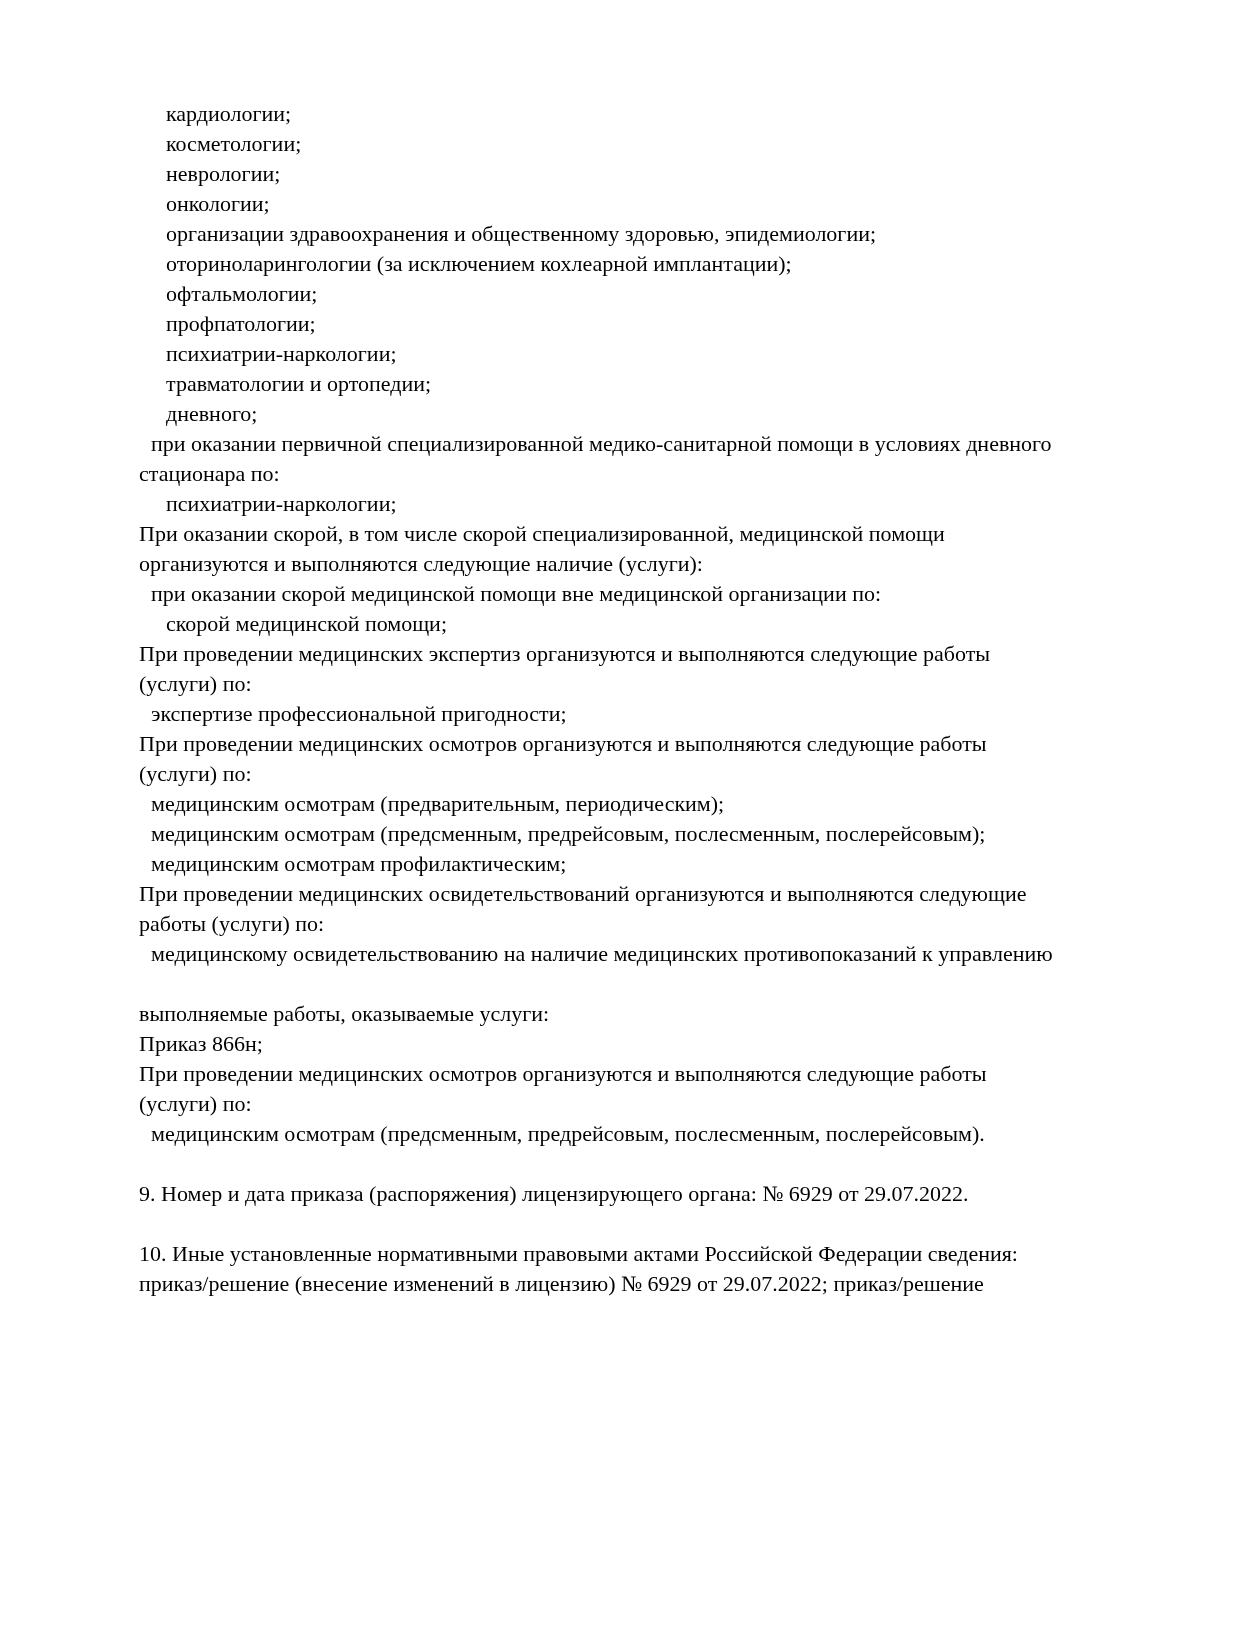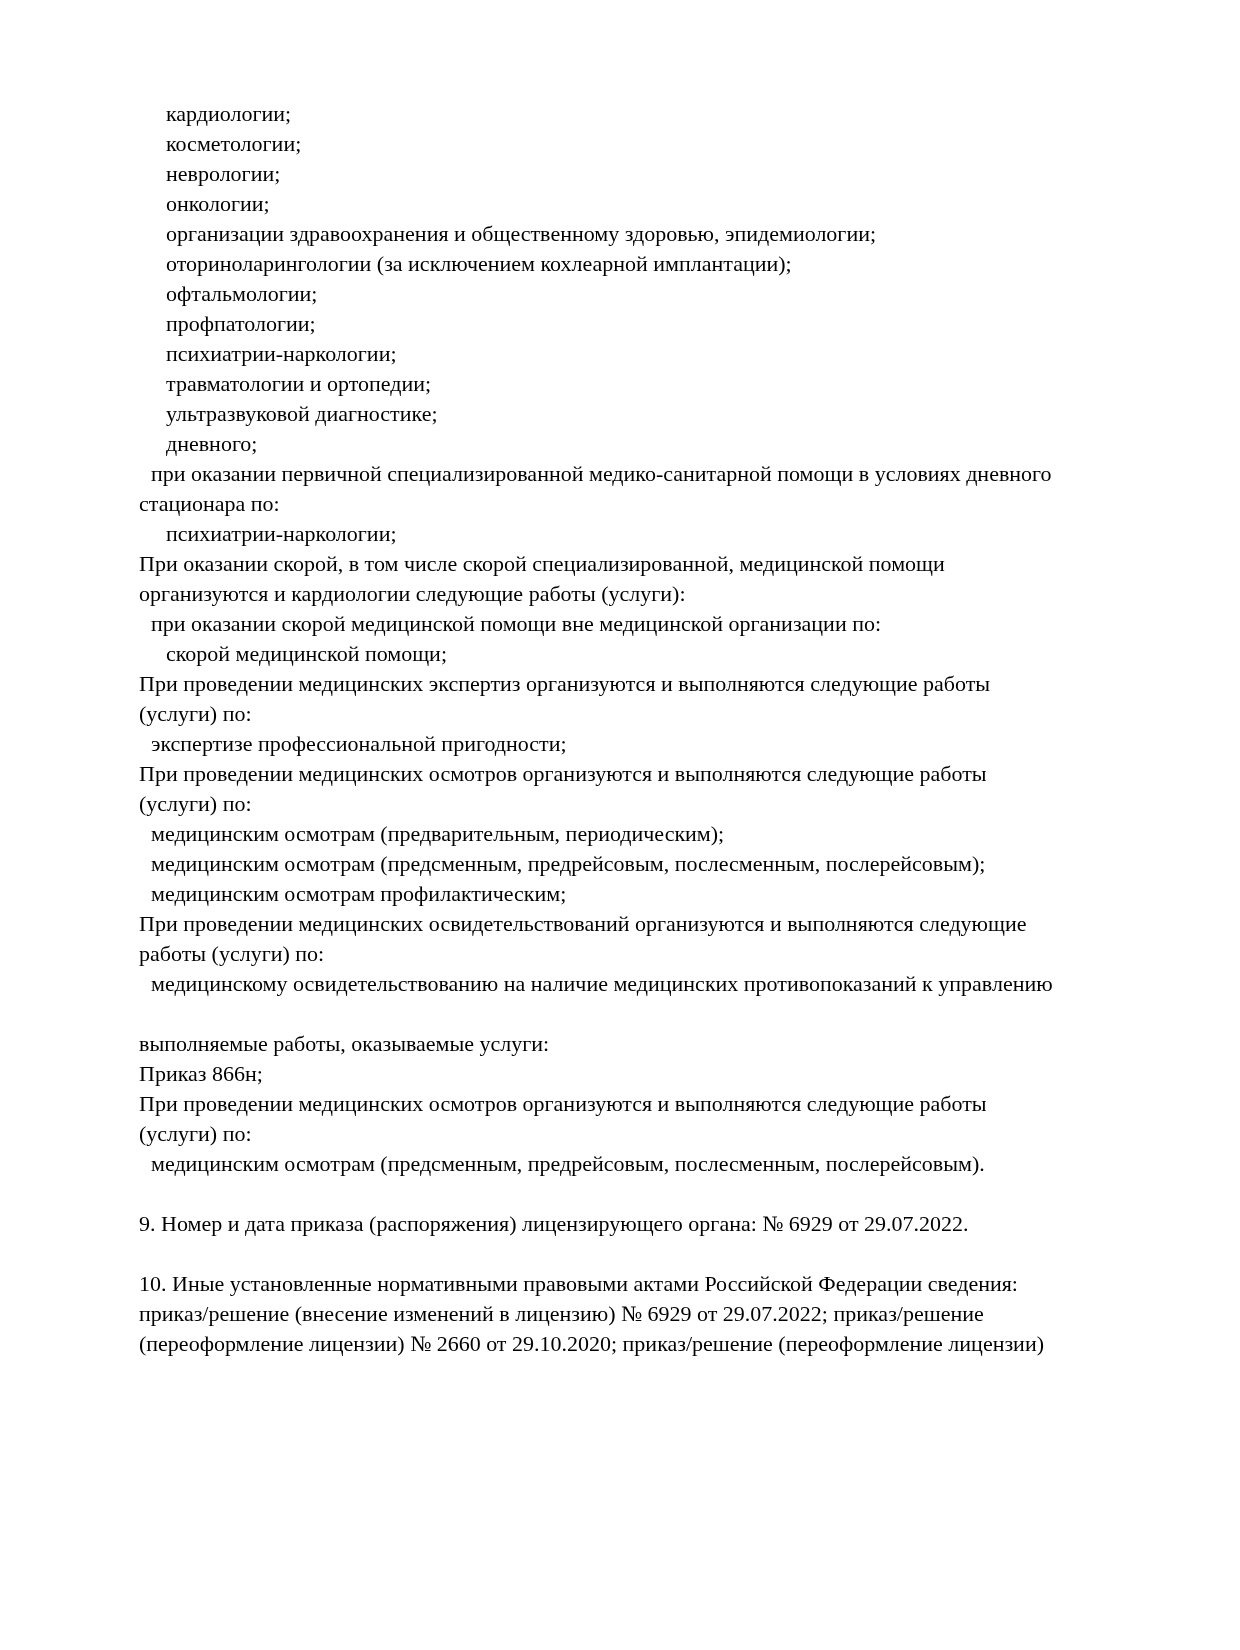--- a/index.html
+++ b/index.html
@@ -40,27 +40,26 @@
       <div class="line ind2">кардиологии;</div>
       <div class="line ind2">косметологии;</div>
       <div class="line ind2">неврологии;</div>
       <div class="line ind2">онкологии;</div>
       <div class="line ind2">организации здравоохранения и общественному здоровью, эпидемиологии;</div>
       <div class="line ind2">оториноларингологии (за исключением кохлеарной имплантации);</div>
       <div class="line ind2">офтальмологии;</div>
       <div class="line ind2">профпатологии;</div>
       <div class="line ind2">психиатрии-наркологии;</div>
       <div class="line ind2">травматологии и ортопедии;</div>
-      <div class="line ind2">ультразвуковой диагностике;</div>
       <div class="line ind2">дневного;</div>
       <div class="line ind1">при оказании первичной специализированной медико-санитарной помощи в условиях дневного</div>
       <div class="line">стационара по:</div>
       <div class="line ind2">психиатрии-наркологии;</div>
       <div class="line">При оказании скорой, в том числе скорой специализированной, медицинской помощи</div>
-      <div class="line">организуются и кардиологии следующие работы (услуги):</div>
+      <div class="line">организуются и выполняются следующие наличие (услуги):</div>
       <div class="line ind1">при оказании скорой медицинской помощи вне медицинской организации по:</div>
       <div class="line ind2">скорой медицинской помощи;</div>
       <div class="line">При проведении медицинских экспертиз организуются и выполняются следующие работы</div>
       <div class="line">(услуги) по:</div>
       <div class="line ind1">экспертизе профессиональной пригодности;</div>
       <div class="line">При проведении медицинских осмотров организуются и выполняются следующие работы</div>
       <div class="line">(услуги) по:</div>
       <div class="line ind1">медицинским осмотрам (предварительным, периодическим);</div>
       <div class="line ind1">медицинским осмотрам (предсменным, предрейсовым, послесменным, послерейсовым);</div>
       <div class="line ind1">медицинским осмотрам профилактическим;</div>
@@ -71,15 +70,14 @@
       <div class="line">выполняемые работы, оказываемые услуги:</div>
       <div class="line">Приказ 866н;</div>
       <div class="line">При проведении медицинских осмотров организуются и выполняются следующие работы</div>
       <div class="line">(услуги) по:</div>
       <div class="line ind1">медицинским осмотрам (предсменным, предрейсовым, послесменным, послерейсовым).</div>
       <div class="line blank"></div>
       <div class="line">9. Номер и дата приказа (распоряжения) лицензирующего органа: № 6929 от 29.07.2022.</div>
       <div class="line blank"></div>
       <div class="line">10. Иные установленные нормативными правовыми актами Российской Федерации сведения:</div>
       <div class="line">приказ/решение (внесение изменений в лицензию) № 6929 от 29.07.2022; приказ/решение</div>
-      <div class="line">(переоформление лицензии) № 2660 от 29.10.2020; приказ/решение (переоформление лицензии)</div>
     </div>
 </div>
 
 </body></html>

